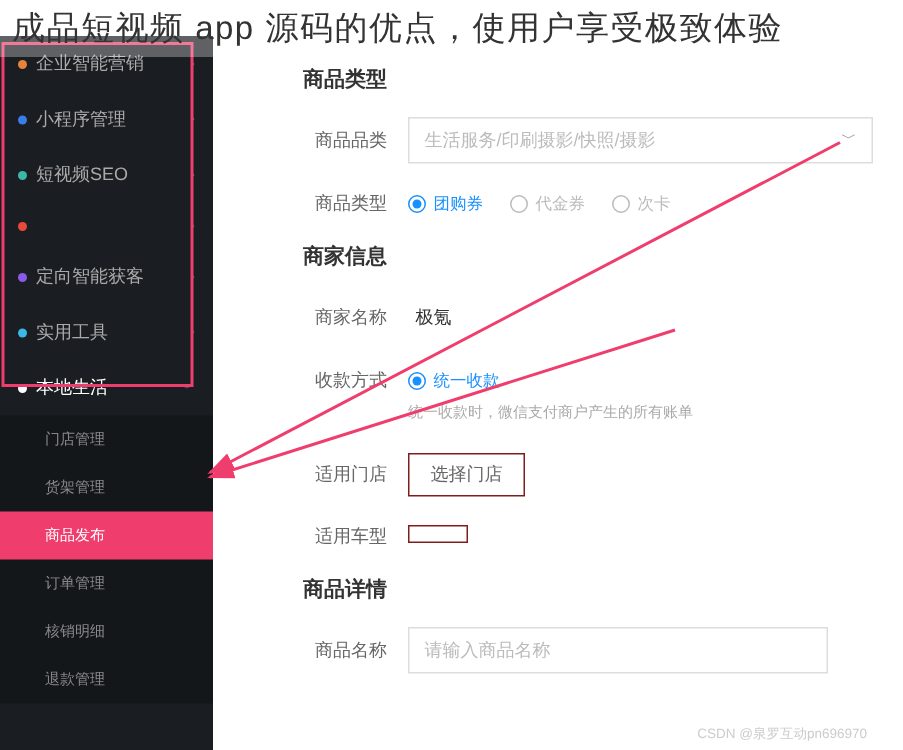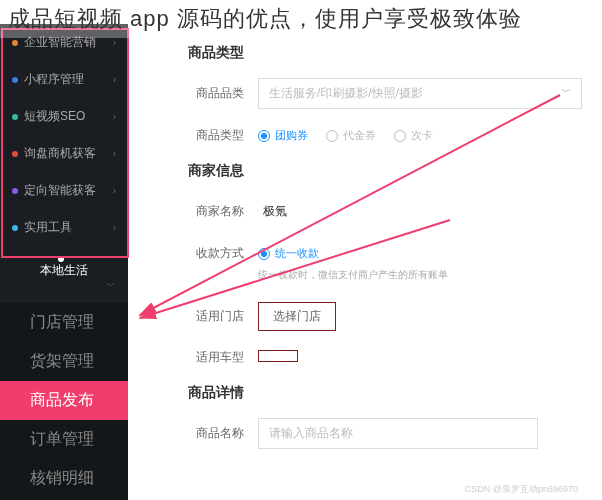--- a/index.html
+++ b/index.html
@@ -1,26 +1,26 @@
 <!DOCTYPE html>
 <html><head>
 <meta charset="utf-8">
 <style>
 * { margin: 0; padding: 0; box-sizing: border-box; }
 body { font-family: "Microsoft YaHei", sans-serif; width: 602px; height: 500px; overflow: hidden; position: relative; background: #fff; }
 .page-title { position: absolute; top: 0; left: 0; right: 0; font-size: 22px; color: #333; padding: 4px 8px; z-index: 100; background: rgba(255,255,255,0.3); letter-spacing: 1px; }
 .layout { display: flex; height: 100%; padding-top: 24px; }
-.sidebar { width: 128px; background: #1a1d21; color: #aaa; font-size: 12px; overflow: hidden; }
+.sidebar { width: 142px; background: #1a1d21; color: #aaa; font-size: 12px; overflow: hidden; }
 .sidebar-item { display: flex; align-items: center; padding: 10px 12px; cursor: pointer; position: relative; }
 .sidebar-item .dot { width: 6px; height: 6px; border-radius: 50%; margin-right: 6px; }
 .sidebar-item .arrow { margin-left: auto; font-size: 10px; color: #666; }
-.sidebar-item.active-parent { color: #fff; flex-direction: column; }
+.sidebar-item.active-parent { color: #fff; }
 .sidebar-item.active-parent .dot { background: #fff; }
 .sub-items { background: #14171a; }
-.sub-item { padding: 9px 12px 9px 30px; color: #888; font-size: 16px; cursor: pointer; }
+.sub-item { padding: 9px 12px 9px 30px; color: #888; font-size: 10px; cursor: pointer; }
 .sub-item.active { background: #ef3e6d; color: #fff; }
 .red-box { position: absolute; top: 28px; left: 1px; width: 128px; height: 230px; border: 2px solid #ef3e6d; pointer-events: none; z-index: 50; }
 .main { flex: 1; padding: 8px 20px; background: #fff; overflow: hidden; position: relative; }
 .section-title { font-size: 14px; font-weight: bold; color: #333; margin: 12px 0 16px 40px; }
 .form-row { display: flex; align-items: center; margin-bottom: 18px; font-size: 12px; }
 .form-label { width: 110px; text-align: right; color: #666; padding-right: 14px; }
 .form-control { flex: 1; }
 .select-box { display: flex; align-items: flex-start; justify-content: space-between; border: 1px solid #ddd; padding: 6px 10px; color: #bbb; background: #fff; max-width: 380px; }
 .select-box .chev { color: #999; font-size: 10px; }
 .radio-group { display: flex; gap: 18px; align-items: center; }
@@ -59,21 +59,20 @@
       <span>小程序管理</span>
       <span class="arrow">›</span>
     </div>
     <div class="sidebar-item">
       <span class="dot d-teal"></span>
       <span>短视频SEO</span>
       <span class="arrow">›</span>
     </div>
     <div class="sidebar-item">
       <span class="dot d-red"></span>
-      <span>询盘商机获客</span>
       <span class="arrow">›</span>
     </div>
     <div class="sidebar-item">
       <span class="dot d-purple"></span>
       <span>定向智能获客</span>
       <span class="arrow">›</span>
     </div>
     <div class="sidebar-item">
       <span class="dot d-cyan"></span>
       <span>实用工具</span>

